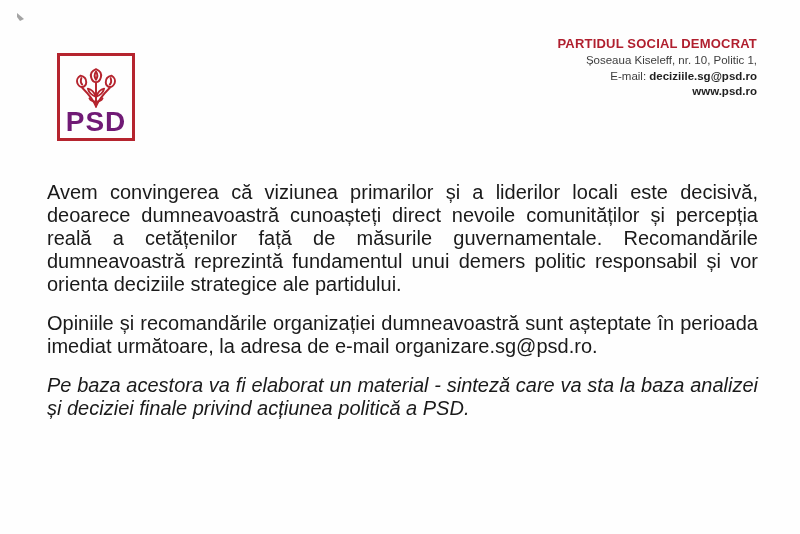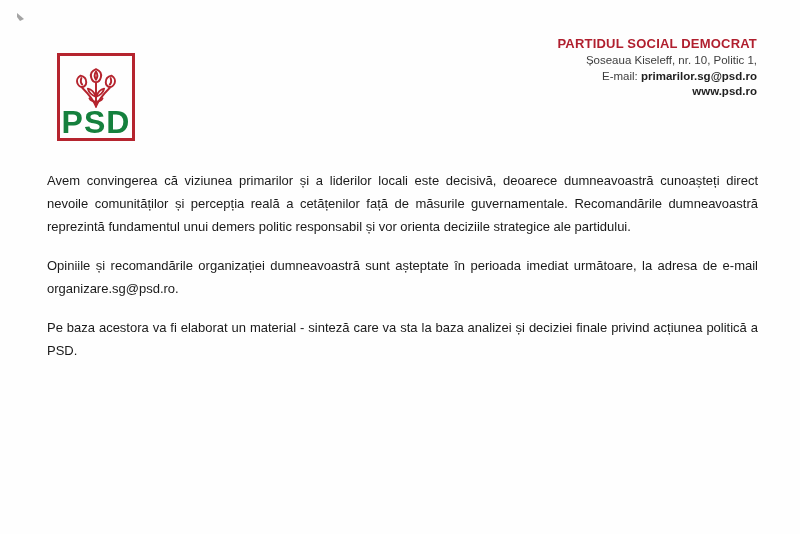--- a/index.html
+++ b/index.html
@@ -36,23 +36,23 @@
     justify-content: flex-end;
     padding-bottom: 4px;
     box-sizing: content-box;
   }
   .logo .rose {
     width: 52px;
     height: 44px;
     margin-bottom: 1px;
   }
   .logo .logo-text {
-    color: #15803d;
+    color: #701a75;
     font-weight: bold;
-    font-size: 32px;
+    font-size: 28px;
     line-height: 24px;
     letter-spacing: 1px;
   }
 
   
   .letterhead {
     position: absolute;
     top: 36px;
     right: 43px;
     width: 300px;
@@ -73,31 +73,31 @@
   }
   .letterhead .bold {
     color: #1f1f1f;
     font-weight: bold;
   }
 
   
   .body-text {
     position: absolute;
     left: 47px;
-    top: 169px;
+    top: 181px;
     width: 711px;
     color: #1a1a1a;
-    font-size: 13px;
+    font-size: 20px;
     line-height: 23px;
     text-align: justify;
   }
   .body-text p {
     margin: 0 0 16px 0;
   }
-  .body-text p:last-child { margin-bottom: 12px; }
+  .body-text p:last-child { margin-bottom: 12px; font-style: italic; }
 </style>
 </head>
 <body>
 
 <div class="page">
 
   <div class="speck">
     <svg viewBox="0 0 9 9" width="9" height="9">
       <polygon points="1,0 8,6 4,8 1,4" fill="#8d8d8d" opacity="0.8"></polygon>
     </svg>
@@ -123,21 +123,21 @@
       <path d="M32 38 C38 36 41 32 42 28 C37 29 34 33 32 38 Z"></path>
       <path d="M32 44 C28 44 25 42 24 40"></path>
       <path d="M32 44 C36 44 39 42 40 40"></path>
     </svg>
     <div class="logo-text">PSD</div>
   </div>
 
   <div class="letterhead">
     <div class="org">PARTIDUL SOCIAL DEMOCRAT</div>
     <div class="addr">Șoseaua Kiseleff, nr. 10, Politic 1,</div>
-    <div class="addr"><span>E-mail: </span><span class="bold">primarilor.sg@psd.ro</span></div>
+    <div class="addr"><span>E-mail: </span><span class="bold">deciziile.sg@psd.ro</span></div>
     <div class="addr bold">www.psd.ro</div>
   </div>
 
   <div class="body-text">
     <p>Avem convingerea că viziunea primarilor și a liderilor locali este decisivă, deoarece dumneavoastră cunoașteți direct nevoile comunităților și percepția reală a cetățenilor față de măsurile guvernamentale. Recomandările dumneavoastră reprezintă fundamentul unui demers politic responsabil și vor orienta deciziile strategice ale partidului.</p>
     <p>Opiniile și recomandările organizației dumneavoastră sunt așteptate în perioada imediat următoare, la adresa de e-mail organizare.sg@psd.ro.</p>
     <p>Pe baza acestora va fi elaborat un material - sinteză care va sta la baza analizei și deciziei finale privind acțiunea politică a PSD.</p>
   </div>
 
 </div>

